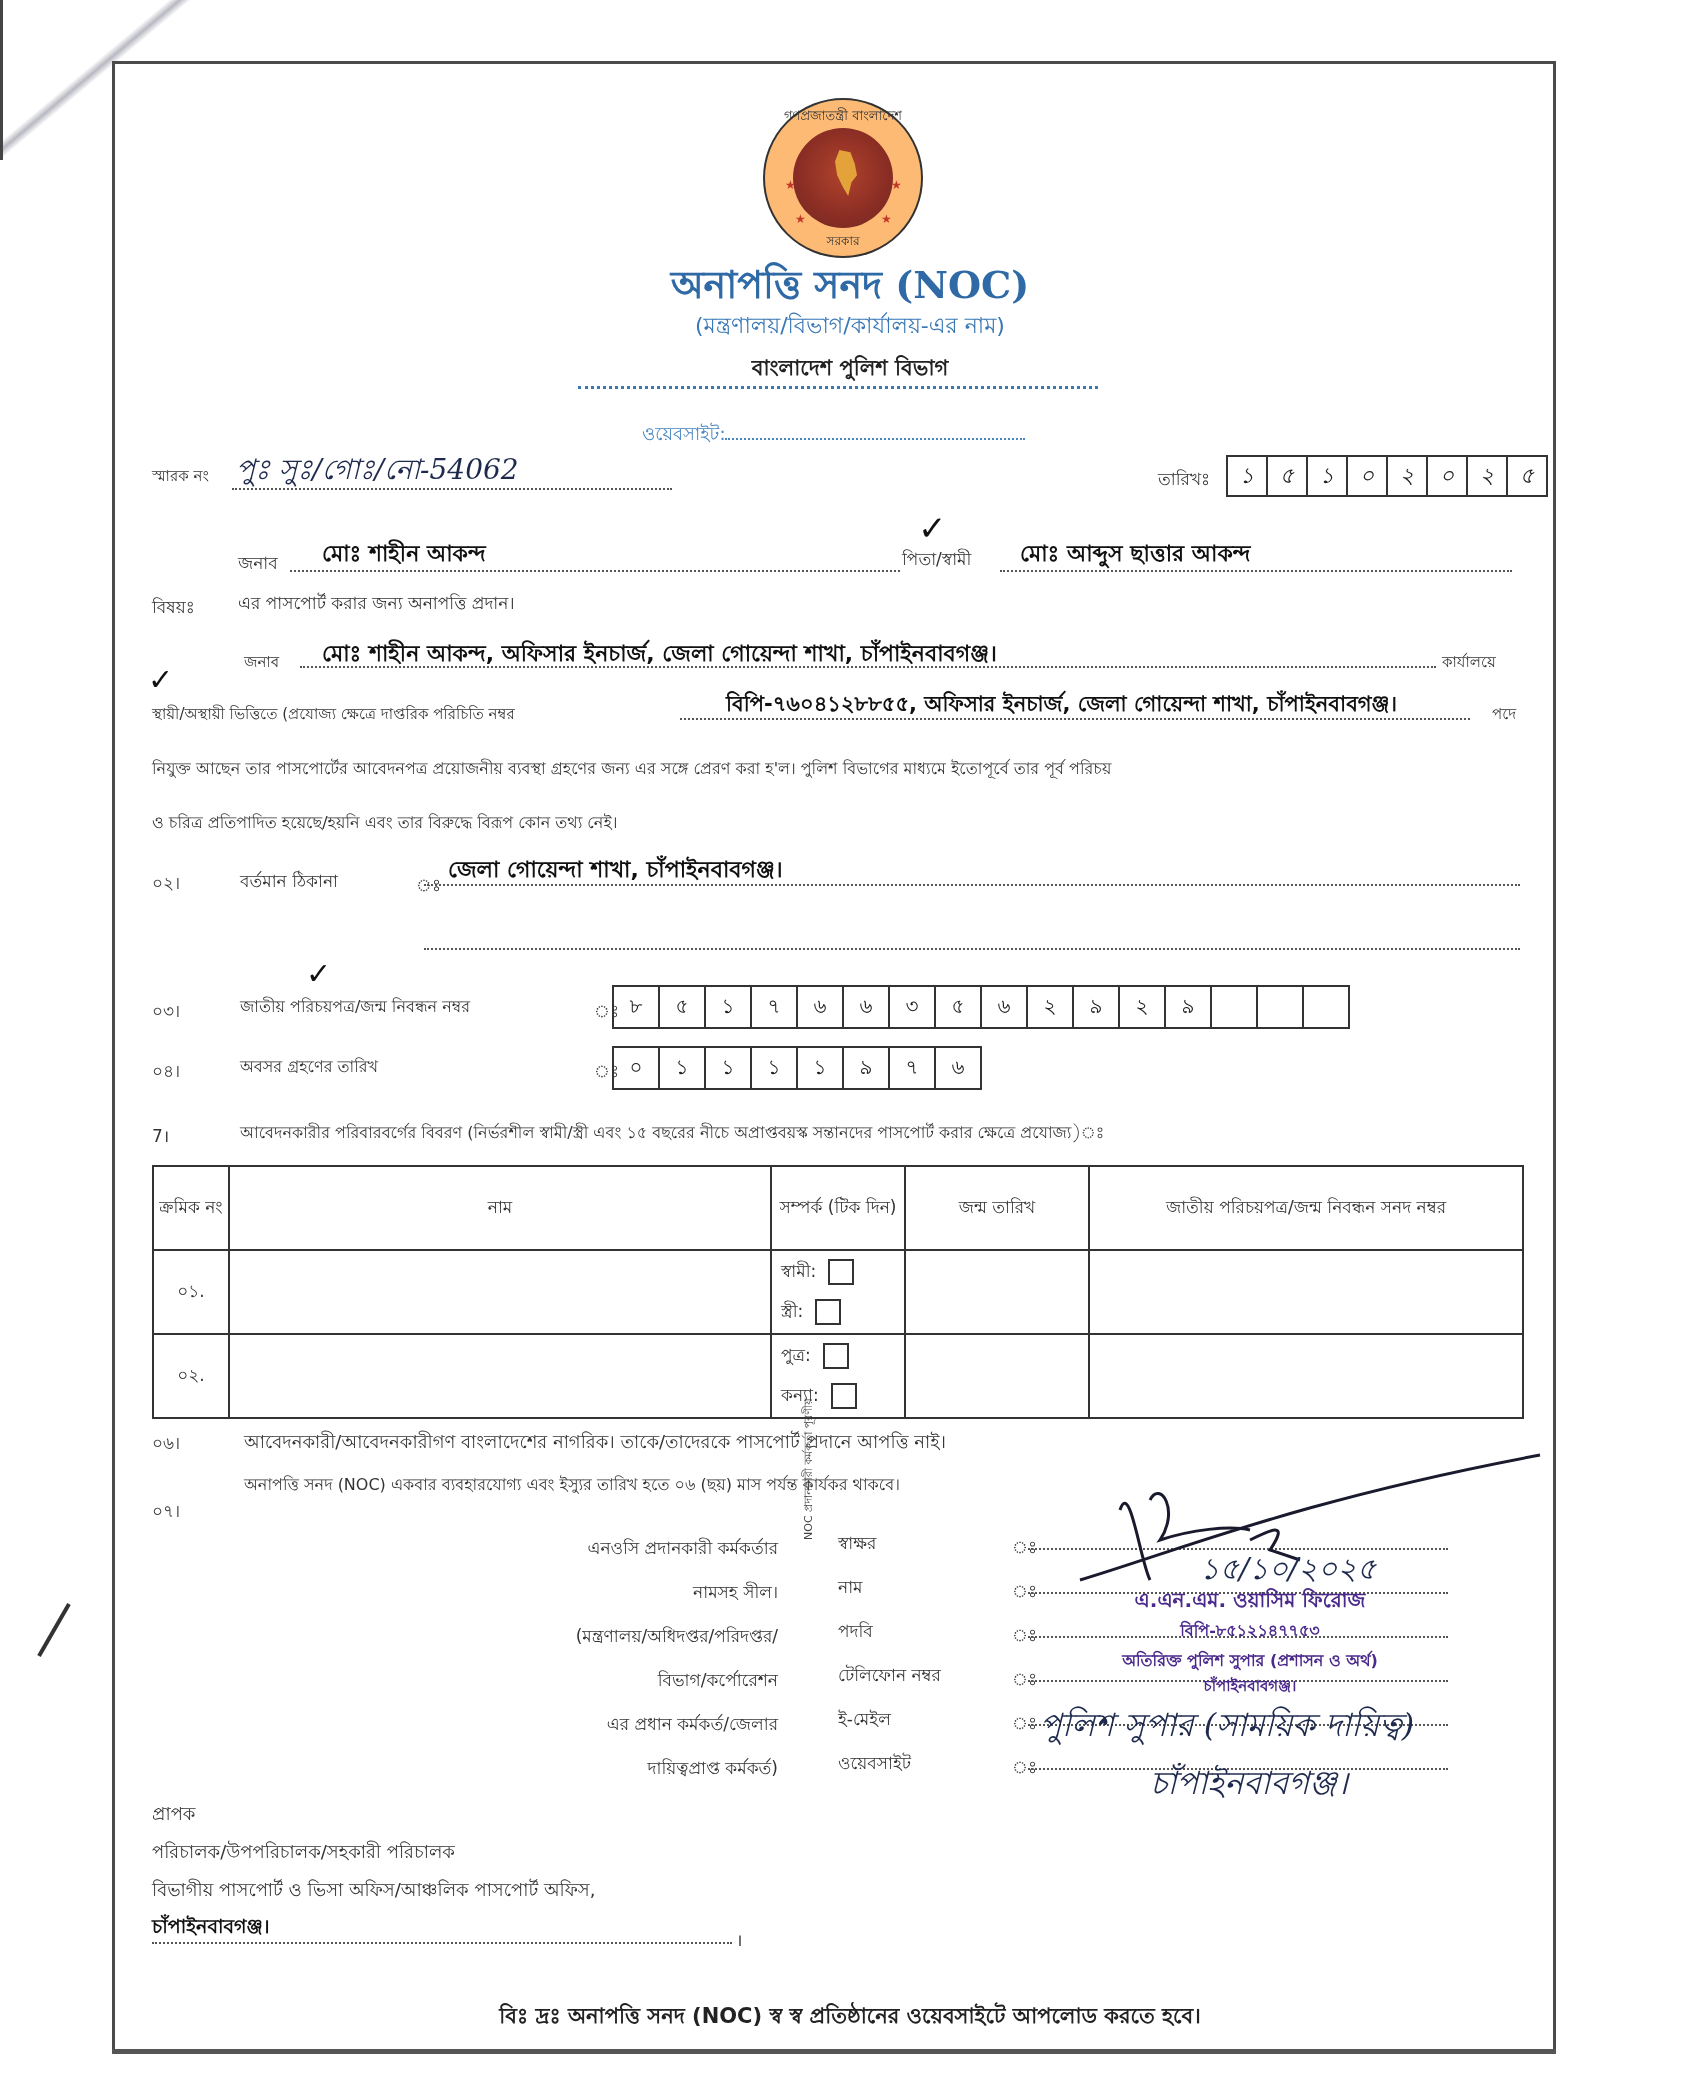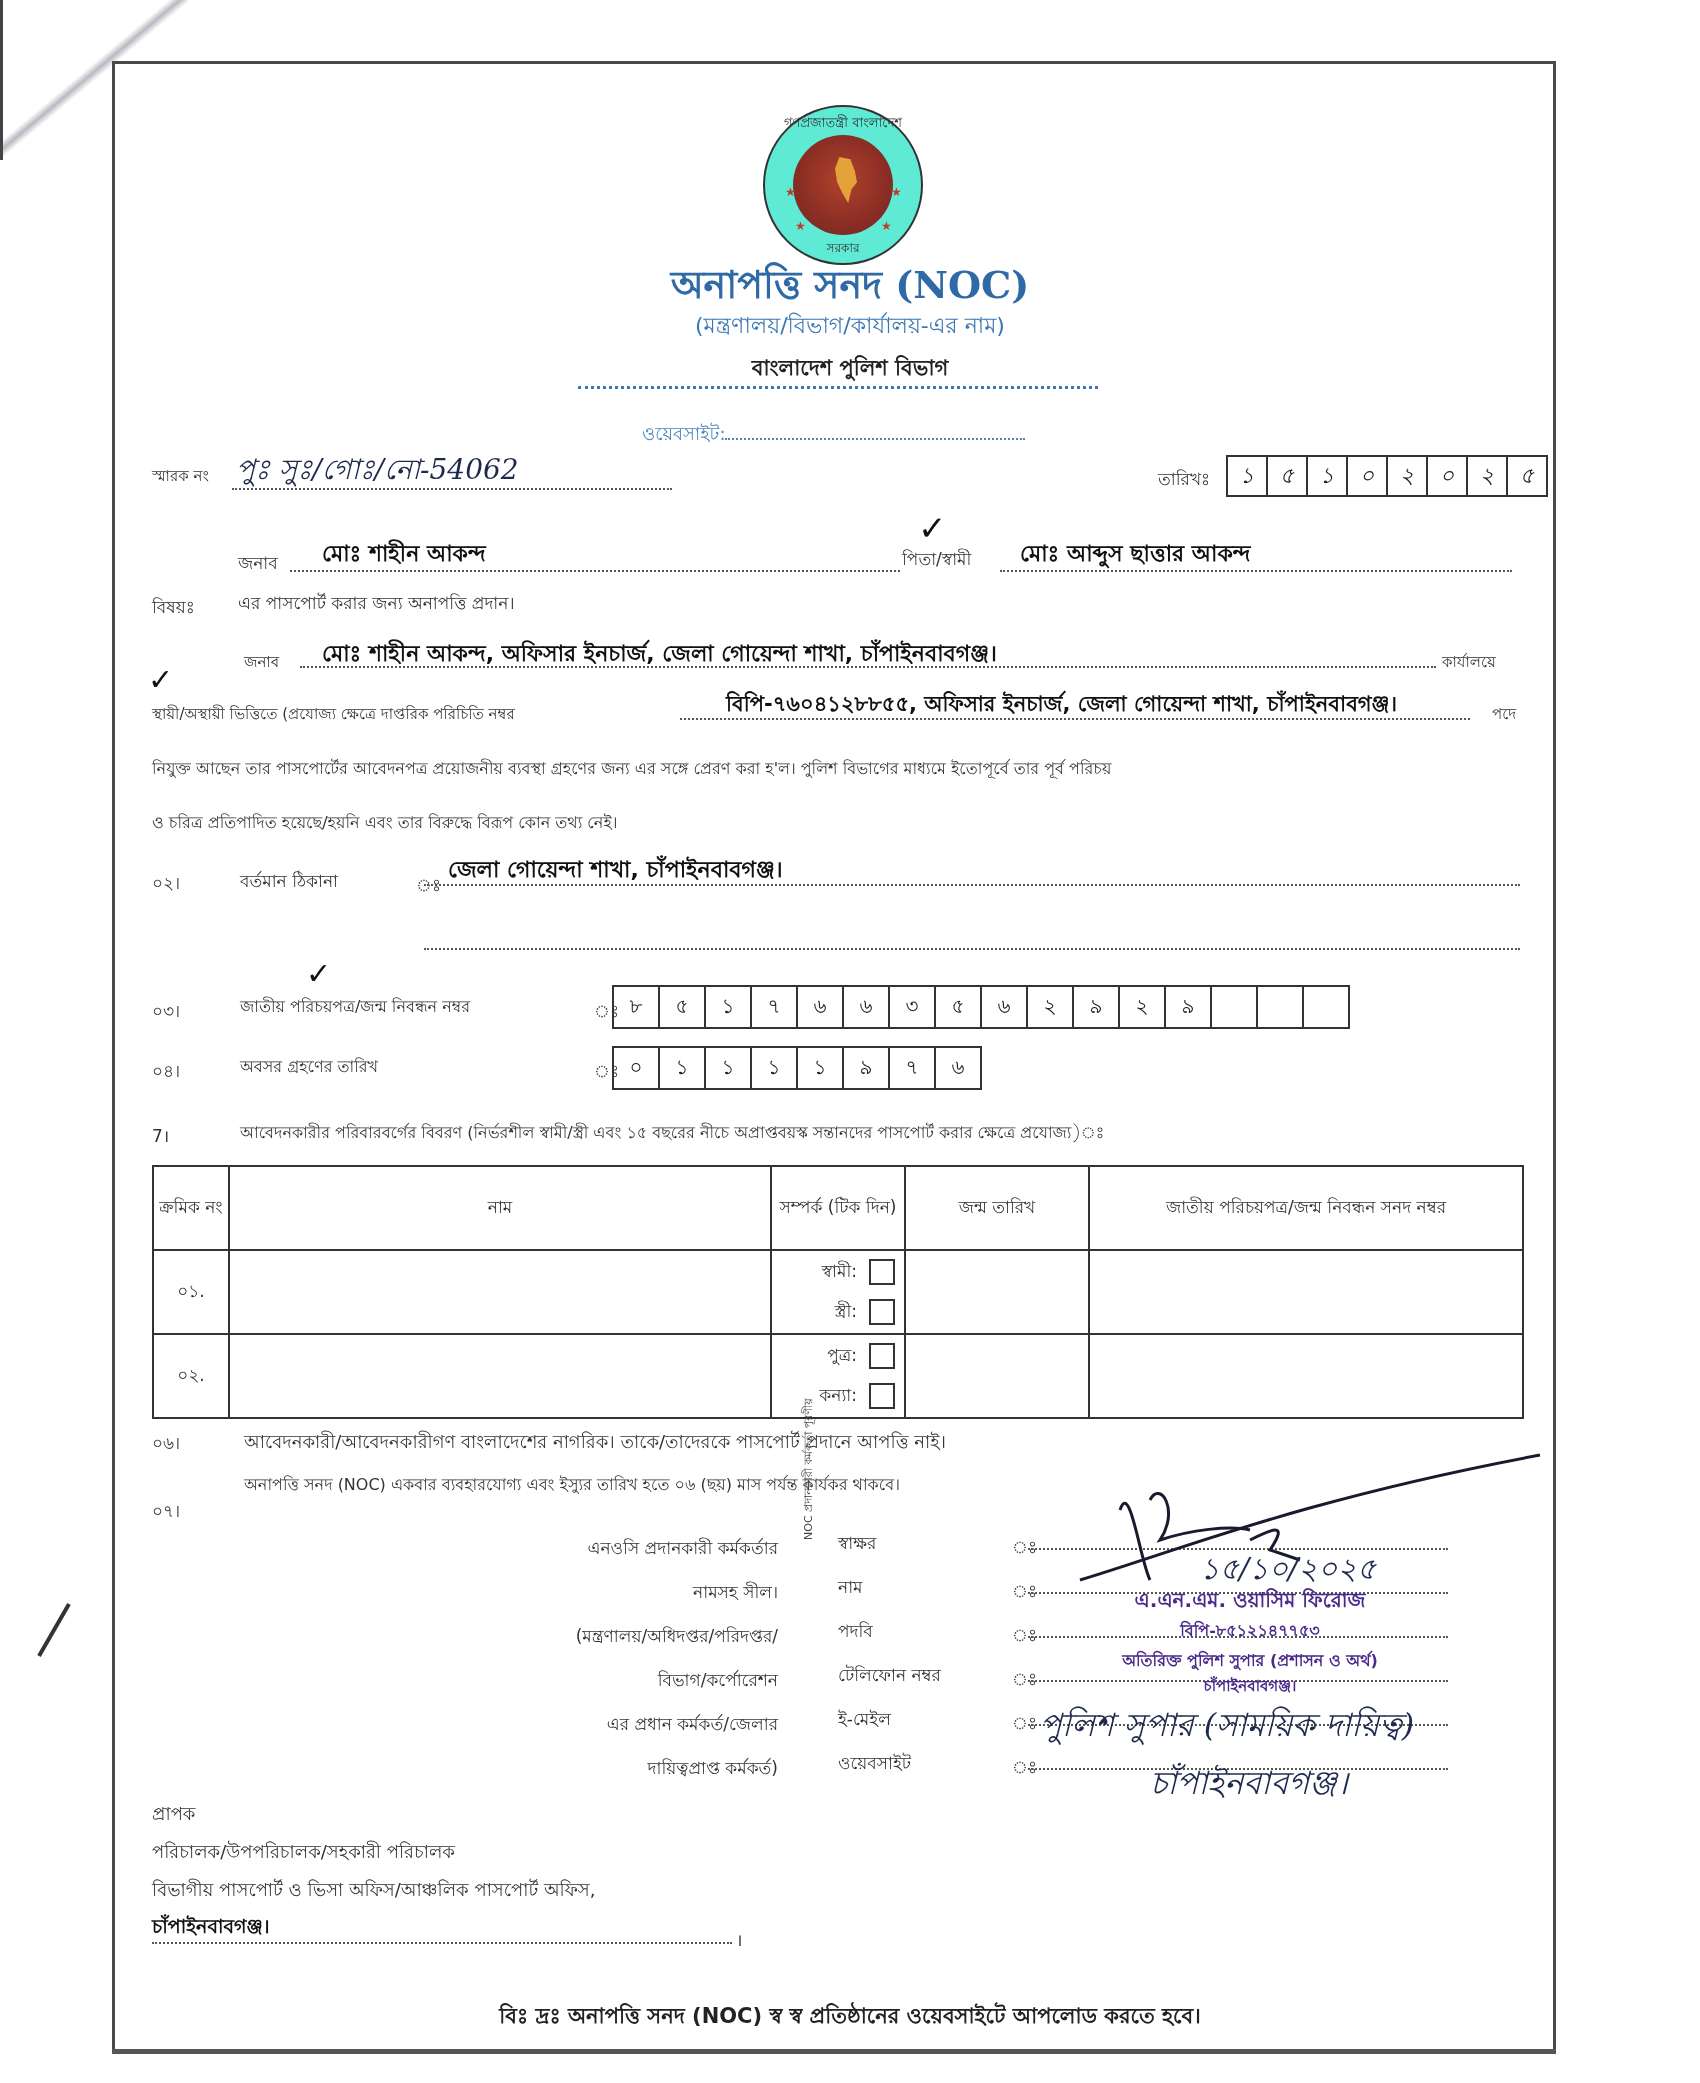--- a/index.html
+++ b/index.html
@@ -12,22 +12,22 @@
     background:linear-gradient(#ffffff, #9a9aa8 50%, #ffffff);
     transform:rotate(-40deg); opacity:.7;
   }
   .leftedge { position:absolute; left:0; top:0; width:3px; height:160px; background:#444; }
   .frame {
     position:absolute; left:112px; top:61px; width:1444px; height:1993px;
     border:3px solid #4a4a4a; box-sizing:border-box;
   }
   .abs { position:absolute; }
   .seal {
-    position:absolute; left:763px; top:105px; width:156px; height:156px; border-radius:50%;
-    border:2px solid #333; background:#5eead4;
+    position:absolute; left:763px; top:98px; width:156px; height:156px; border-radius:50%;
+    border:2px solid #333; background:#fdba74;
   }
   .seal .inner {
     position:absolute; left:28px; top:28px; width:100px; height:100px; border-radius:50%;
     background:radial-gradient(circle at 50% 45%, #b0432c 0%, #8a2d24 60%, #6d2a22 100%);
   }
   .seal .map {
     position:absolute; left:42px; top:22px; width:22px; height:46px; background:#e4a23a;
     clip-path:polygon(20% 0,70% 5%,90% 30%,100% 55%,75% 70%,60% 100%,35% 80%,10% 55%,0 25%);
   }
   .seal .star { position:absolute; color:#c0392b; font-size:12px; }
@@ -45,21 +45,21 @@
   .dots { position:absolute; border-bottom:2px dotted #555; }
   .check { position:absolute; font-size:34px; color:#111; font-family:"DejaVu Sans", sans-serif; }
   .boxrow { position:absolute; display:flex; border:2px solid #333; }
   .boxrow .cell { width:44px; height:40px; border-right:2px solid #333; display:flex; align-items:center; justify-content:center; font-size:20px; color:#222; }
   .boxrow .cell:last-child { border-right:none; }
   .datebox .cell { width:38px; height:38px; font-size:22px; }
   table.fam { position:absolute; left:152px; top:1165px; width:1372px; border-collapse:collapse; font-size:17px; color:#333; }
   table.fam th, table.fam td { border:2px solid #333; text-align:center; vertical-align:middle; font-weight:normal; }
   table.fam th { height:80px; }
   table.fam td { height:78px; }
-  .rel { display:flex; align-items:center; justify-content:flex-end; gap:12px; padding:6px 8px; }
+  .rel { display:flex; align-items:center; gap:12px; padding:6px 8px; }
   .cb { width:26px; height:26px; border:2px solid #333; display:inline-block; box-sizing:border-box; }
   .sig-label { position:absolute; font-size:17px; color:#333; text-align:right; }
   .vert { position:absolute; left:800px; top:1540px; width:230px; font-size:11px; color:#444; transform:rotate(-90deg); transform-origin:left top; white-space:nowrap; }
   .stamp { position:absolute; color:#4b2a8c; font-weight:bold; text-align:center; }
   .footer { position:absolute; left:0; width:1700px; top:2000px; text-align:center; font-size:21px; font-weight:bold; color:#222; }
   .footer-rule { position:absolute; left:112px; top:2049px; width:1444px; height:5px; background:#555; }
 </style>
 </head>
 <body>
 

